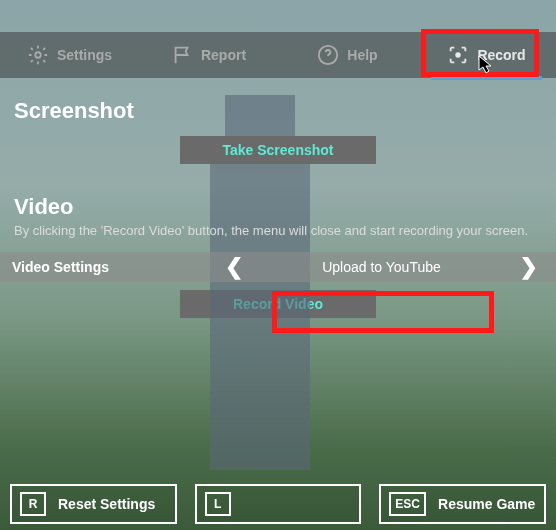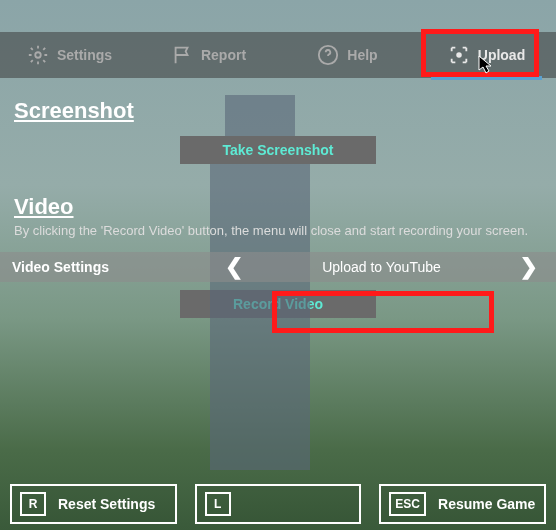--- a/index.html
+++ b/index.html
@@ -59,21 +59,21 @@
   border: 5px solid #ff1a1a;
   pointer-events: none;
   z-index: 5;
 }
 .cursor {
   position: absolute;
   z-index: 6;
   pointer-events: none;
 }
 .content { position: relative; z-index: 2; padding: 10px 14px 0 14px; }
-.sec-title { color: #fff; font-size: 22px; font-weight: bold; margin-top: 10px; text-decoration: underline; }
+.sec-title { color: #fff; font-size: 22px; font-weight: bold; margin-top: 10px; }
 .sec-desc { color: #dcdcdc; font-size: 13px; margin-top: 2px; line-height: 1.4; }
 .btn-grey {
   display: block;
   margin: 12px auto 0 auto;
   width: 196px; height: 28px;
   background: #6a6a6a;
   color: #5eead4;
   font-weight: bold;
   font-size: 14px;
   border: none;
@@ -159,21 +159,21 @@
     </span>
     <span>Help</span>
   </div>
   <div class="tab active">
     <span class="icon">
       <svg viewBox="0 0 24 24">
           <path d="M4 4h4M4 4v4M20 4h-4M20 4v4M4 20h4M4 20v-4M20 20h-4M20 20v-4"></path>
           <circle cx="12" cy="12" r="3" fill="currentColor" stroke="none"></circle>
         </svg>
     </span>
-    <span>Upload</span>
+    <span>Record</span>
   </div>
 </div>
 
 <div class="hl-red" style="left:421px; top:29px; width:118px; height:48px;"></div>
 
 <svg class="cursor" style="left:478px; top:55px;" width="16" height="20" viewBox="0 0 16 20">
   <path d="M1 1 L1 15 L5 12 L8 18 L11 16 L8 11 L13 11 Z" fill="#000" stroke="#fff" stroke-width="1"></path>
 </svg>
 
 <div class="content">

